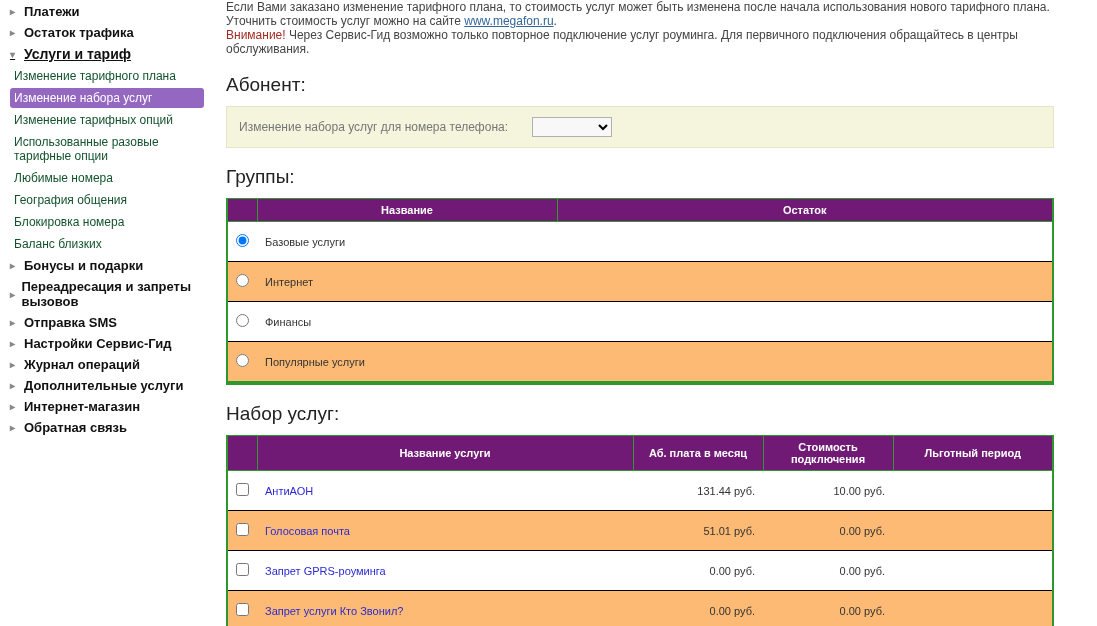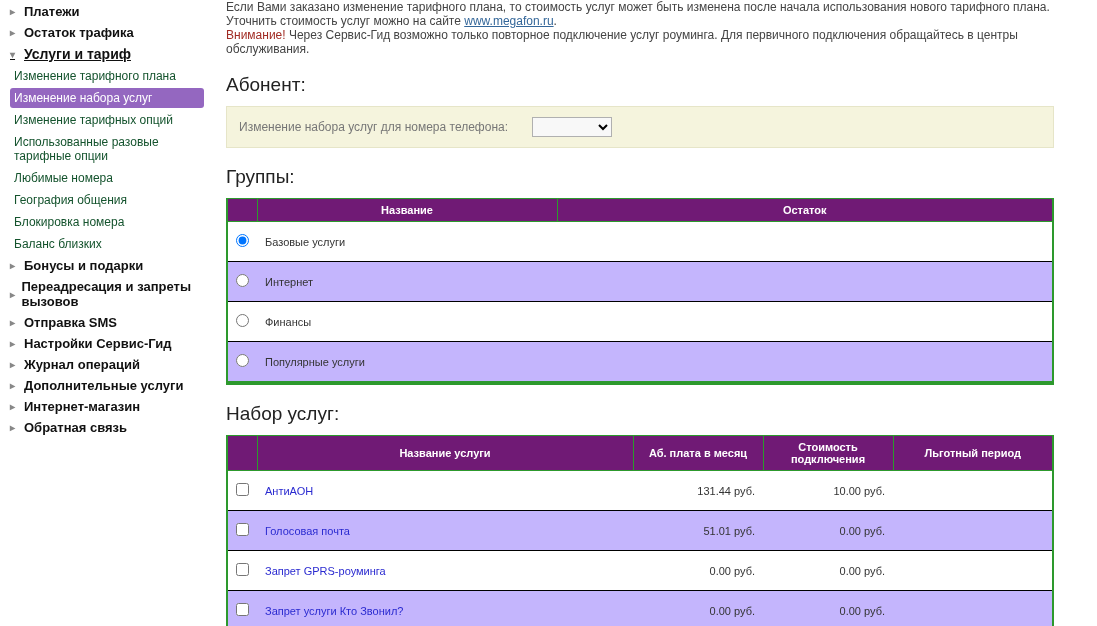--- a/index.html
+++ b/index.html
@@ -92,21 +92,21 @@
     font-weight: bold;
     font-size: 11px;
     padding: 5px 8px;
     border: 1px solid #2d992d;
     text-align: center;
   }
   table.grid td {
     padding: 12px 8px;
     border-top: 1px solid #000000;
   }
-  table.grid tbody tr.alt { background: #c4b5fd; margin-left: 20px; }
+  table.grid tbody tr.alt { background: #fdba74; margin-left: 20px; }
   table.grid td.rcol { text-align: right; white-space: nowrap; }
   table.grid td.ccol { text-align: center; }
   table.grid td:first-child { width: 26px; text-align: center; }
   .svc-link { color: #2a2ad0; cursor: pointer; font-size: 11px; }
   .svc-link.bold { font-weight: bold; }
   .radio-wrap { display: inline-flex; align-items: center; }
   .radio-wrap input { margin: 0; }
   .chk-wrap { display: inline-flex; align-items: center; }
   .chk-wrap input { margin: 0; }
   .group-name { padding-left: 4px; }

